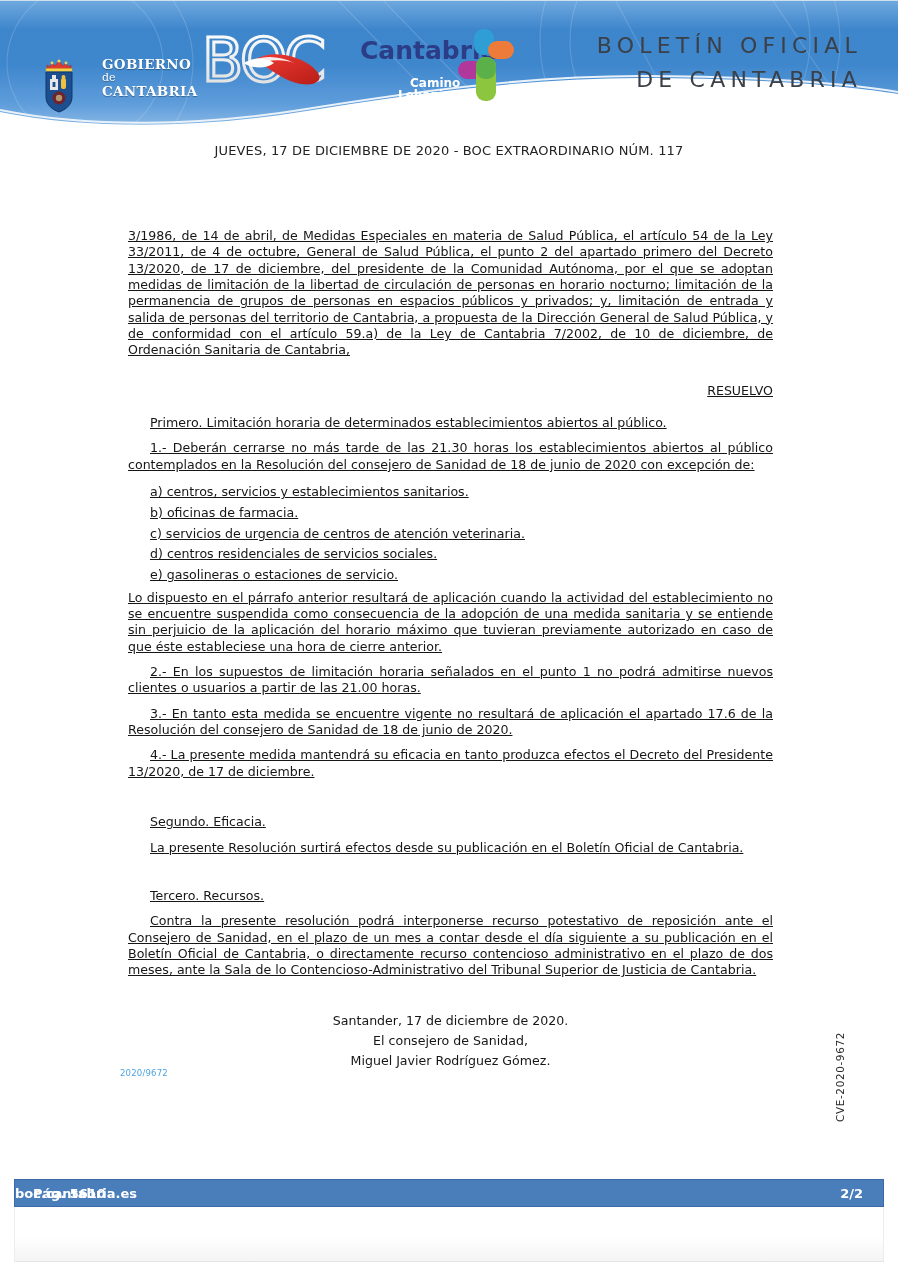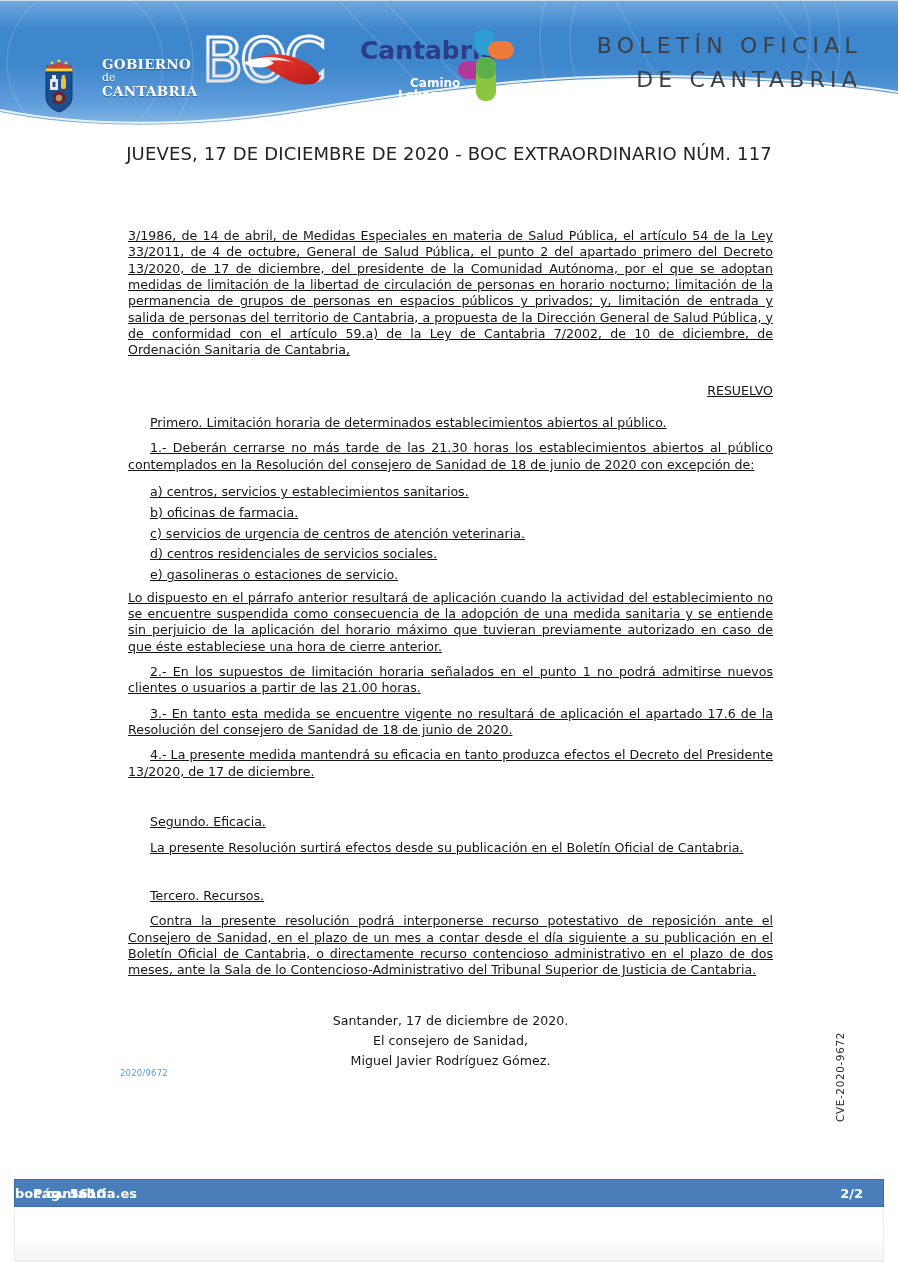--- a/index.html
+++ b/index.html
@@ -98,21 +98,21 @@
     line-height: 1.55;
     font-weight: 400;
   }
 
   
   .date-line {
     position: absolute;
     left: 0; top: 143px;
     width: 898px;
     text-align: center;
-    font-size: 18px;
+    font-size: 13px;
     color: #232323;
     letter-spacing: .15px;
   }
 
   
   .content {
     position: absolute;
     left: 128px;
     top: 228px;
     width: 645px;

